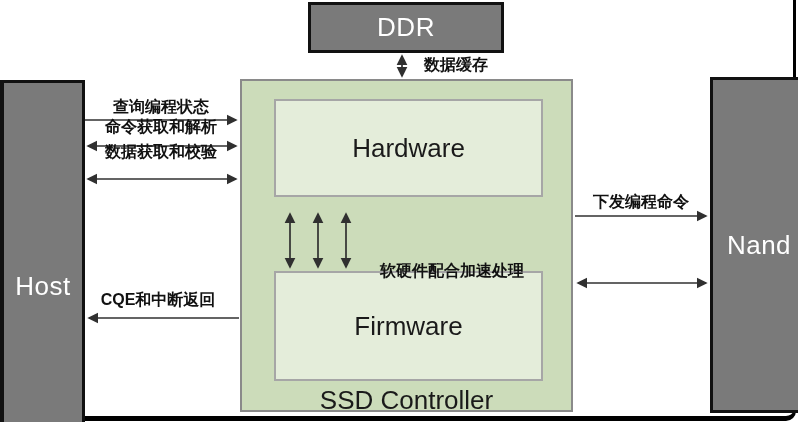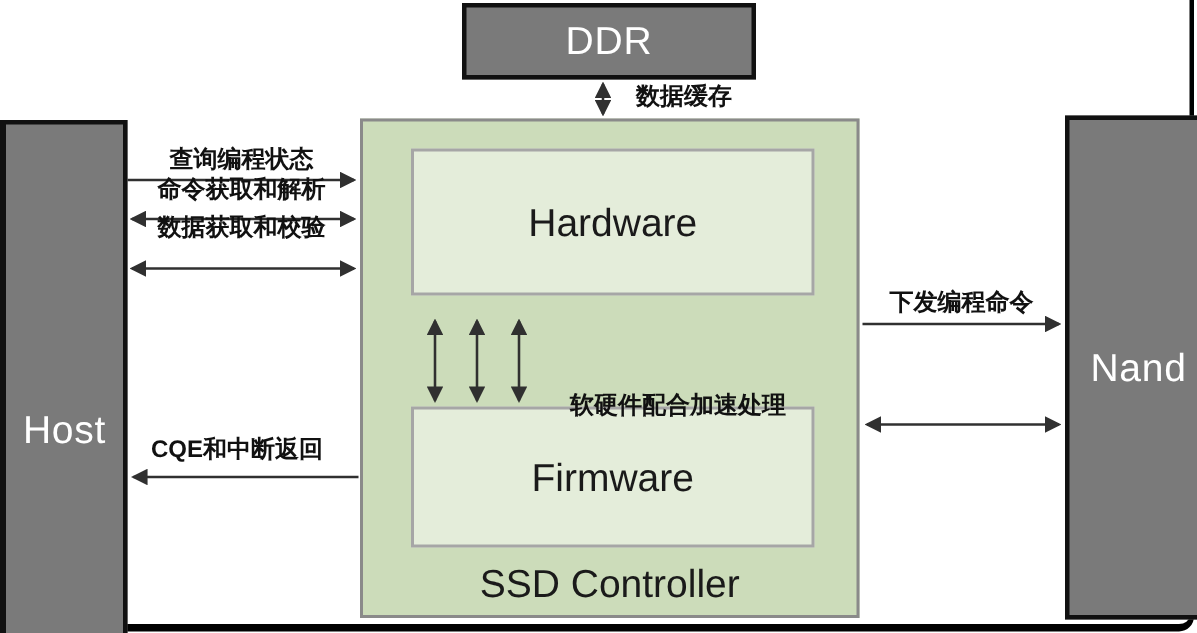--- a/index.html
+++ b/index.html
@@ -23,23 +23,23 @@
   .controller{
     position:absolute;left:240px;top:79px;width:333px;height:333px;
     background:#ccdcba;border:2px solid #8a8a8a;box-sizing:border-box;
   }
   .inner-box{
     position:absolute;background:#e4edda;border:2px solid #a6a6a6;box-sizing:border-box;
     display:flex;align-items:center;justify-content:center;
     color:#1a1a1a;font-size:26px;
   }
   #hardware{left:274px;top:99px;width:269px;height:98px;}
-  #firmware{left:274px;top:271px;width:269px;height:94px;}
+  #firmware{left:274px;top:271px;width:269px;height:110px;}
   .controller-label{
-    position:absolute;left:240px;top:374px;width:333px;text-align:center;
+    position:absolute;left:240px;top:385px;width:333px;text-align:center;
     color:#1a1a1a;font-size:26px;
   }
   .lbl{
     position:absolute;transform:translate(-50%,-50%);
     font-size:16px;font-weight:600;color:#111;white-space:nowrap;
   }
   #lbl-ddr-cache{left:456px;top:65px;text-align:center;}
   #lbl-cmd-prepare{left:161px;top:107px;}
   #lbl-cmd-parse{left:161px;top:127px;}
   #lbl-data-check{left:161px;top:152px;}

